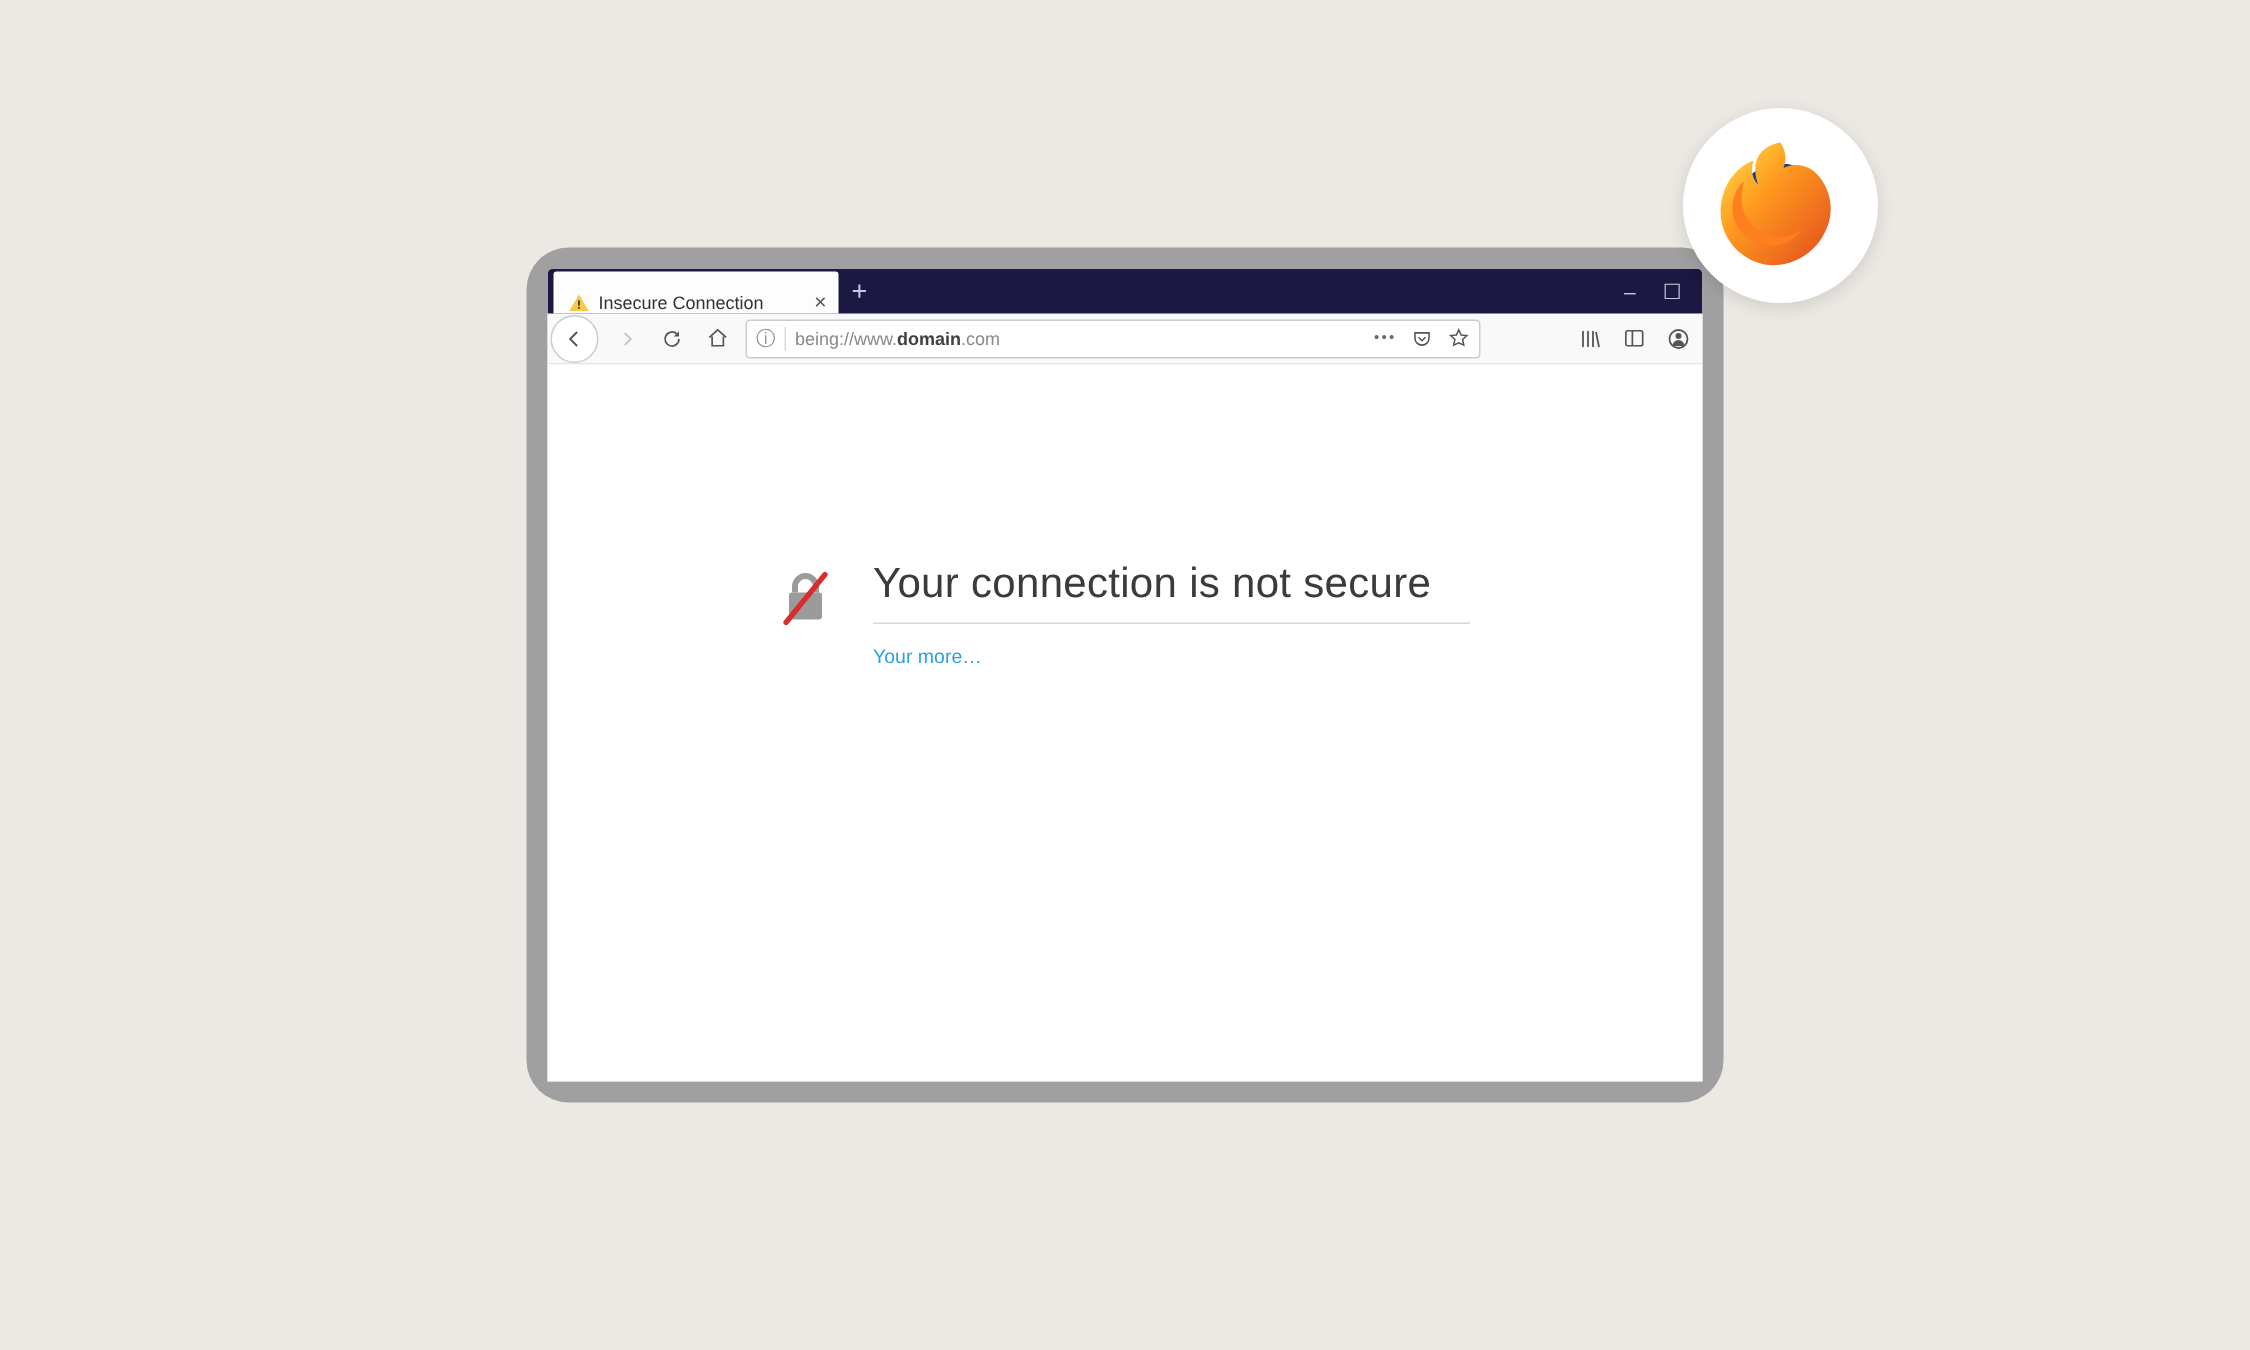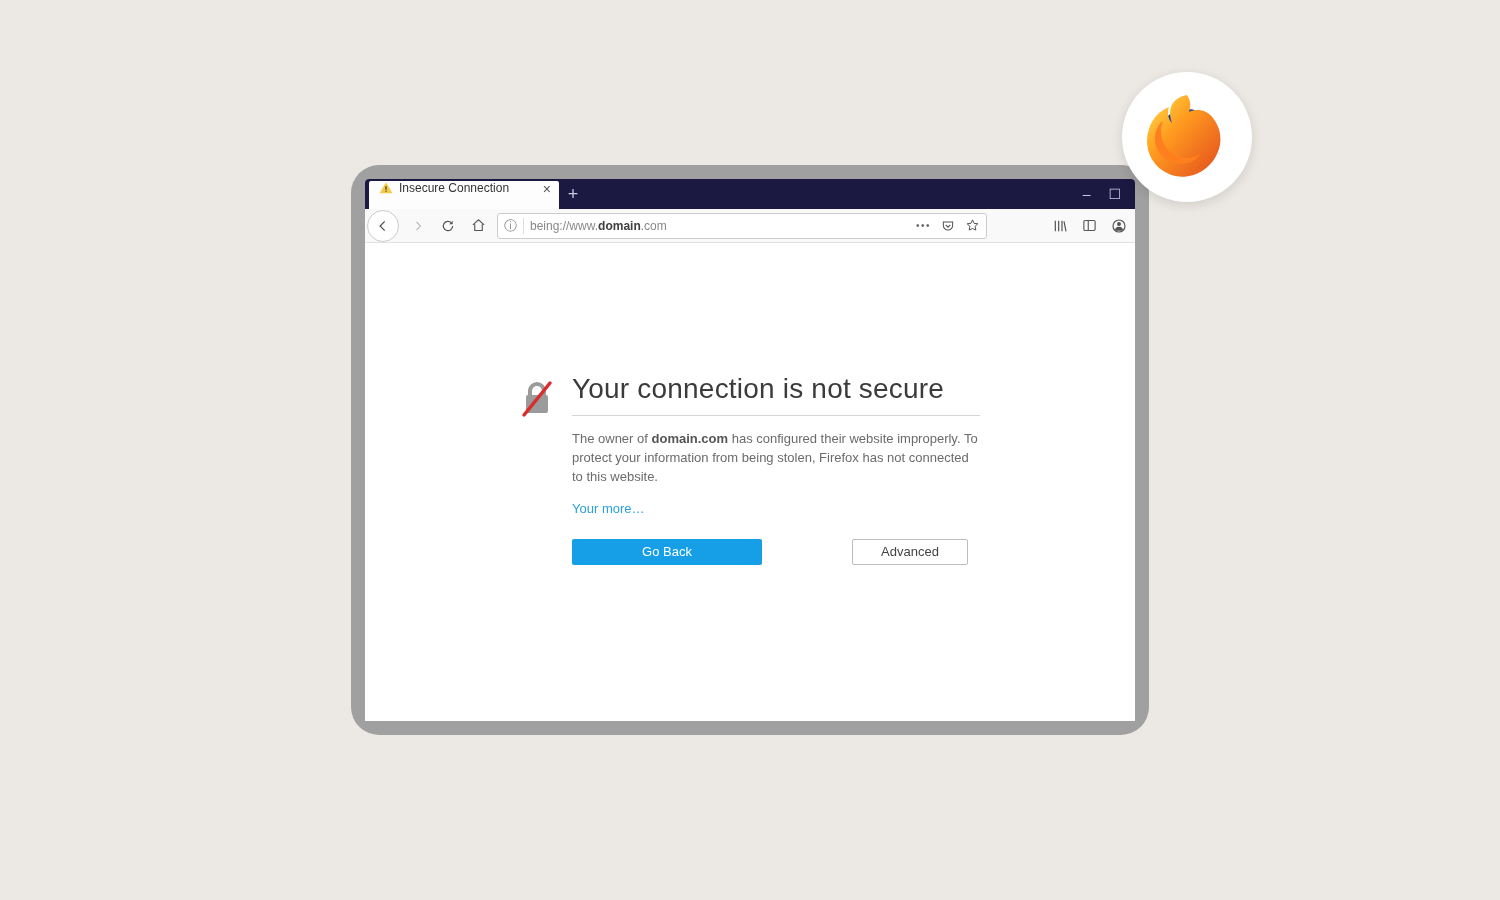--- a/index.html
+++ b/index.html
@@ -33,21 +33,21 @@
     height: 30px;
     background: #1b1841;
     display: flex;
     align-items: stretch;
     position: relative;
   }
   .tab {
     background: #fdfdfe;
     min-width: 190px;
     display: flex;
-    align-items: flex-start;
+    align-items: flex-end;
     padding: 0 8px 0 10px;
     font-size: 12px;
     color: #333;
     gap: 6px;
     margin-left: 4px;
     position: relative;
     top: 2px;
     height: 28px;
     border-radius: 2px 2px 0 0;
   }
@@ -112,21 +112,21 @@
   .addressbar .right-icons { display:flex; align-items:center; gap:10px; color:#6a6a6a; margin-left:auto;}
   .toolbar-right { margin-left:auto; display:flex; align-items:center; gap:14px; color:#6a6a6a; }
   .toolbar-right span { cursor:pointer; font-size:14px; }
   .page {
     flex:1;
     background:#fff;
     display:flex;
     justify-content:center;
     padding-top: 130px;
   }
-  .error-block { display:flex; gap:18px; width: 460px; }
+  .error-block { display:flex; gap:28px; width: 460px; }
   .lock-col { width:34px; padding-top:6px; }
   .content-col { flex:1; }
   .content-col h1 {
     font-size: 28px;
     font-weight: 300;
     color: #3b3b3b;
     padding-bottom: 10px;
     border-bottom: 1px solid #d6d6d6;
     letter-spacing: 0.2px;
   }
@@ -273,28 +273,21 @@
       <div class="error-block">
         <div class="lock-col">
           <svg width="34" height="40" viewBox="0 0 34 40">
             <rect x="6" y="16" width="22" height="18" rx="2" fill="#9b9b9b"></rect>
             <path d="M10 16v-4a7 7 0 0 1 14 0v4" fill="none" stroke="#9b9b9b" stroke-width="4"></path>
             <line x1="4" y1="36" x2="30" y2="4" stroke="#d92d2d" stroke-width="3.5" stroke-linecap="round"></line>
           </svg>
         </div>
         <div class="content-col">
           <h1>Your connection is not secure</h1>
-          <p class="body">
-            <span>The owner of </span><b>domain.com</b><span> has configured their website improperly. To protect your information from being stolen, Firefox has not connected to this website.</span>
-          </p>
           <a class="learn-link">Your more…</a>
-          <div class="btn-row">
-            <button class="btn primary">Go Back</button>
-            <button class="btn secondary">Advanced</button>
-          </div>
         </div>
       </div>
     </div>
 
   </div>
 </div>
 
 <div class="firefox-badge">
   <svg width="100" height="100" viewBox="0 0 100 100">
     <defs>

